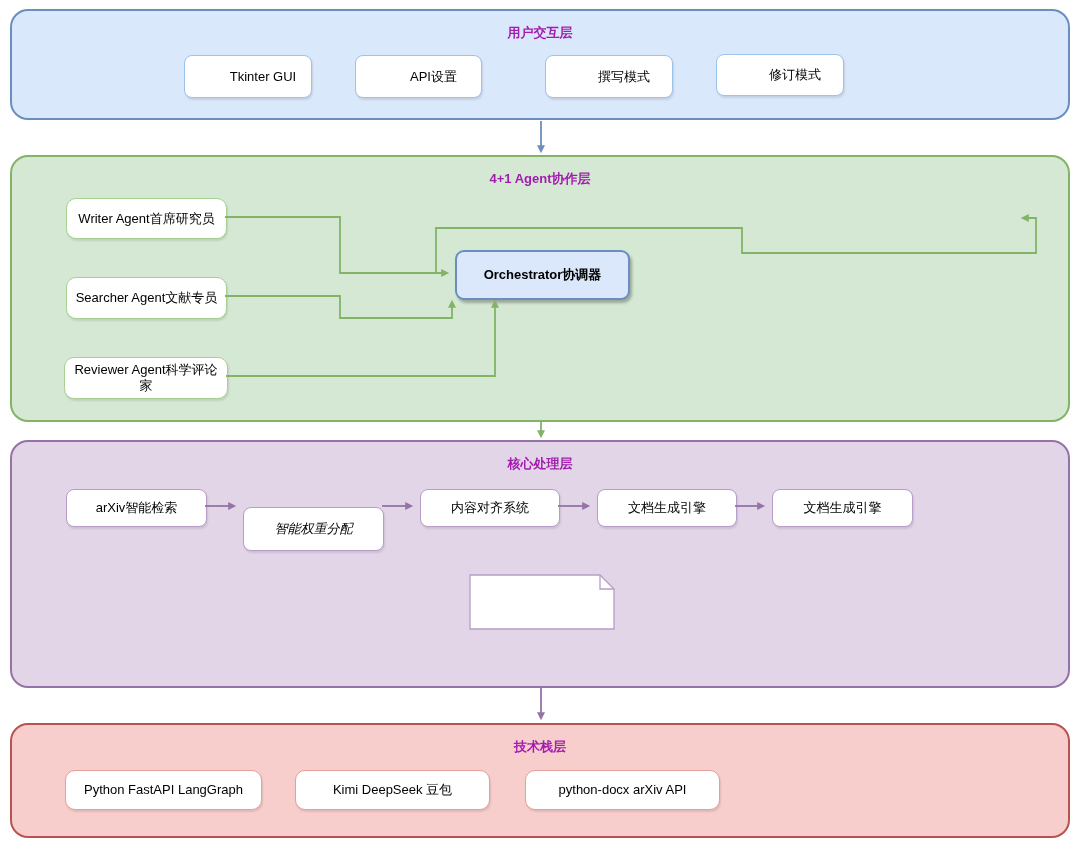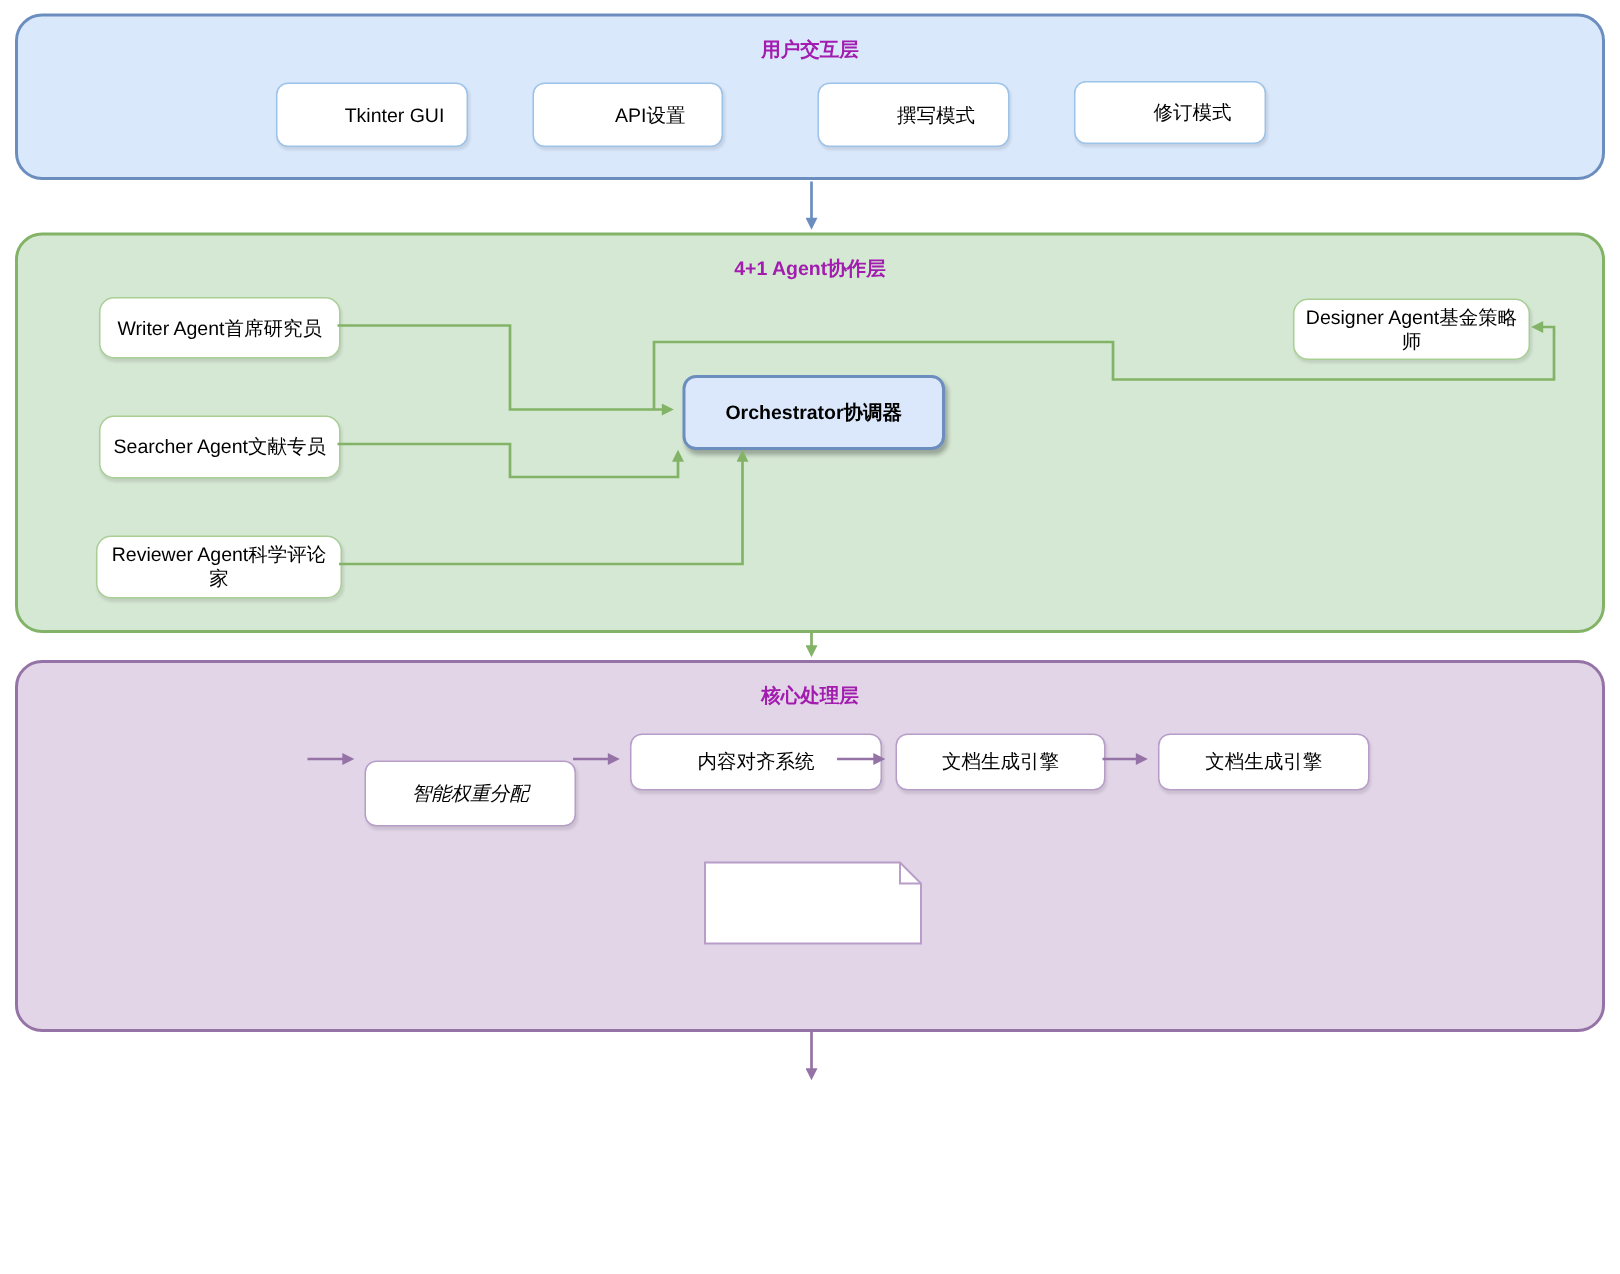--- a/index.html
+++ b/index.html
@@ -44,32 +44,38 @@
     <div class="node n-blue" style="left:533px;top:44px;width:128px;height:43px;">撰写模式</div>
     <div class="node n-blue" style="left:704px;top:43px;width:128px;height:42px;">修订模式</div>
   </section>
 
   <section class="layer layer-green">
     <div class="layer-title">4+1 Agent协作层</div>
     <div class="node n-green" style="left:54px;top:41px;width:161px;height:41px;">Writer Agent首席研究员</div>
     <div class="node n-green" style="left:54px;top:120px;width:161px;height:42px;">Searcher Agent文献专员</div>
     <div class="node n-orch" style="left:443px;top:93px;width:175px;height:50px;">Orchestrator协调器</div>
     <div class="node n-green" style="left:52px;top:200px;width:164px;height:42px;">Reviewer Agent科学评论家</div>
-    <div class="node n-green" style="left:850px;top:42px;width:158px;height:41px;">Designer Agent基金策略师</div>
   </section>
 
   <section class="layer layer-purple">
     <div class="layer-title">核心处理层</div>
+    <div class="node n-purple" style="left:54px;top:47px;width:141px;height:38px;">arXiv智能检索</div>
     <div class="node n-purple" style="left:231px;top:65px;width:141px;height:44px;font-style:italic;">智能权重分配</div>
-    <div class="node n-purple" style="left:408px;top:47px;width:168px;height:38px;">内容对齐系统</div>
+    <div class="node n-purple" style="left:408px;top:47px;width:140px;height:38px;">内容对齐系统</div>
     <div class="node n-purple" style="left:585px;top:47px;width:140px;height:38px;">文档生成引擎</div>
     <div class="node n-purple" style="left:760px;top:47px;width:141px;height:38px;">文档生成引擎</div>
     <div class="doc-label">NSFC申请书</div>
   </section>
 
+  <section class="layer layer-red">
+    <div class="layer-title">技术栈层</div>
+    <div class="node n-red" style="left:53px;top:45px;width:197px;height:40px;">Python FastAPI LangGraph</div>
+    <div class="node n-red" style="left:283px;top:45px;width:195px;height:40px;">Kimi DeepSeek 豆包</div>
+    <div class="node n-red" style="left:513px;top:45px;width:195px;height:40px;">python-docx arXiv API</div>
+  </section>
 
   <svg class="edges" width="1080" height="849" viewBox="0 0 1080 849">
     <defs>
       <marker id="ah-green" viewBox="0 0 10 10" refX="1" refY="5" markerWidth="10" markerHeight="8" orient="auto" markerUnits="userSpaceOnUse">
         <path d="M0,0 L10,5 L0,10 Z" fill="#82b366"></path>
       </marker>
       <marker id="ah-blue" viewBox="0 0 10 10" refX="1" refY="5" markerWidth="10" markerHeight="8" orient="auto" markerUnits="userSpaceOnUse">
         <path d="M0,0 L10,5 L0,10 Z" fill="#6c8ebf"></path>
       </marker>
       <marker id="ah-purple" viewBox="0 0 10 10" refX="1" refY="5" markerWidth="10" markerHeight="8" orient="auto" markerUnits="userSpaceOnUse">

